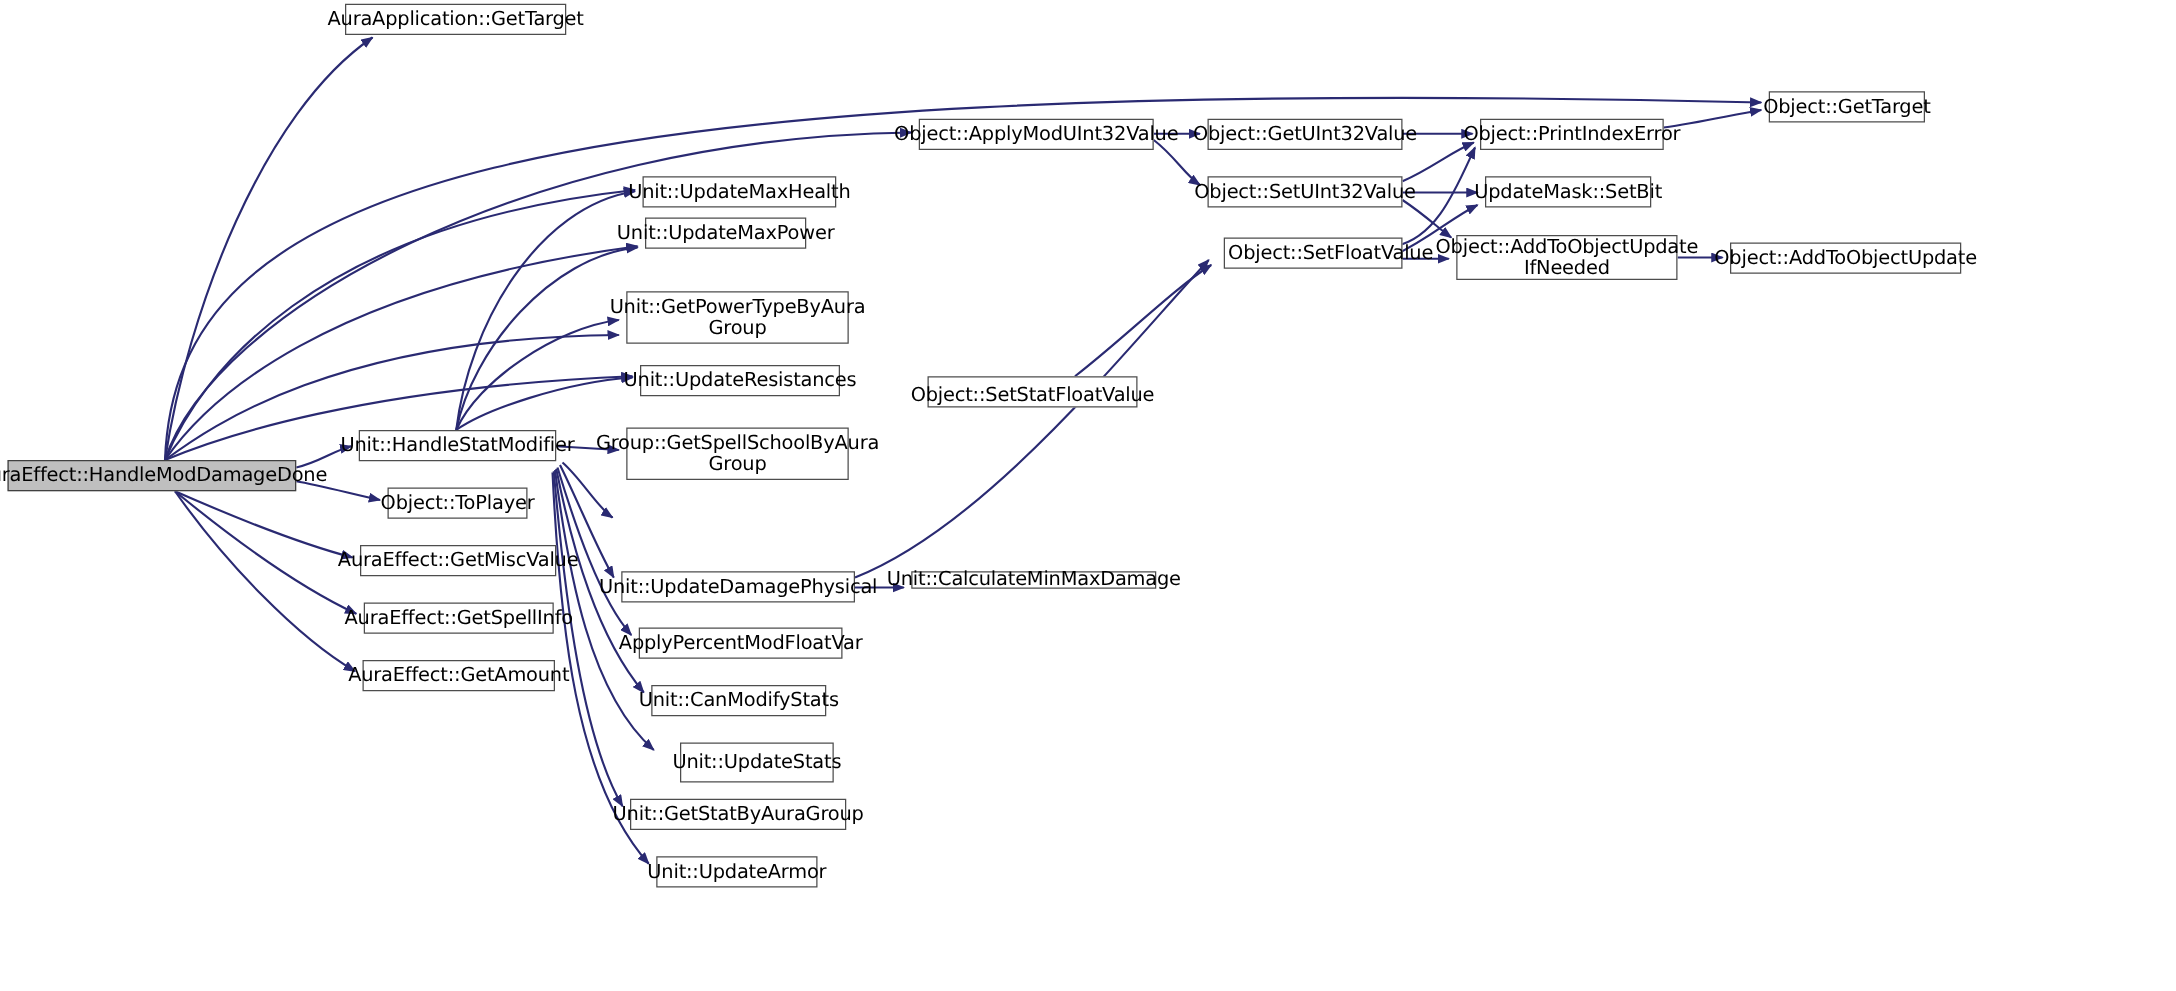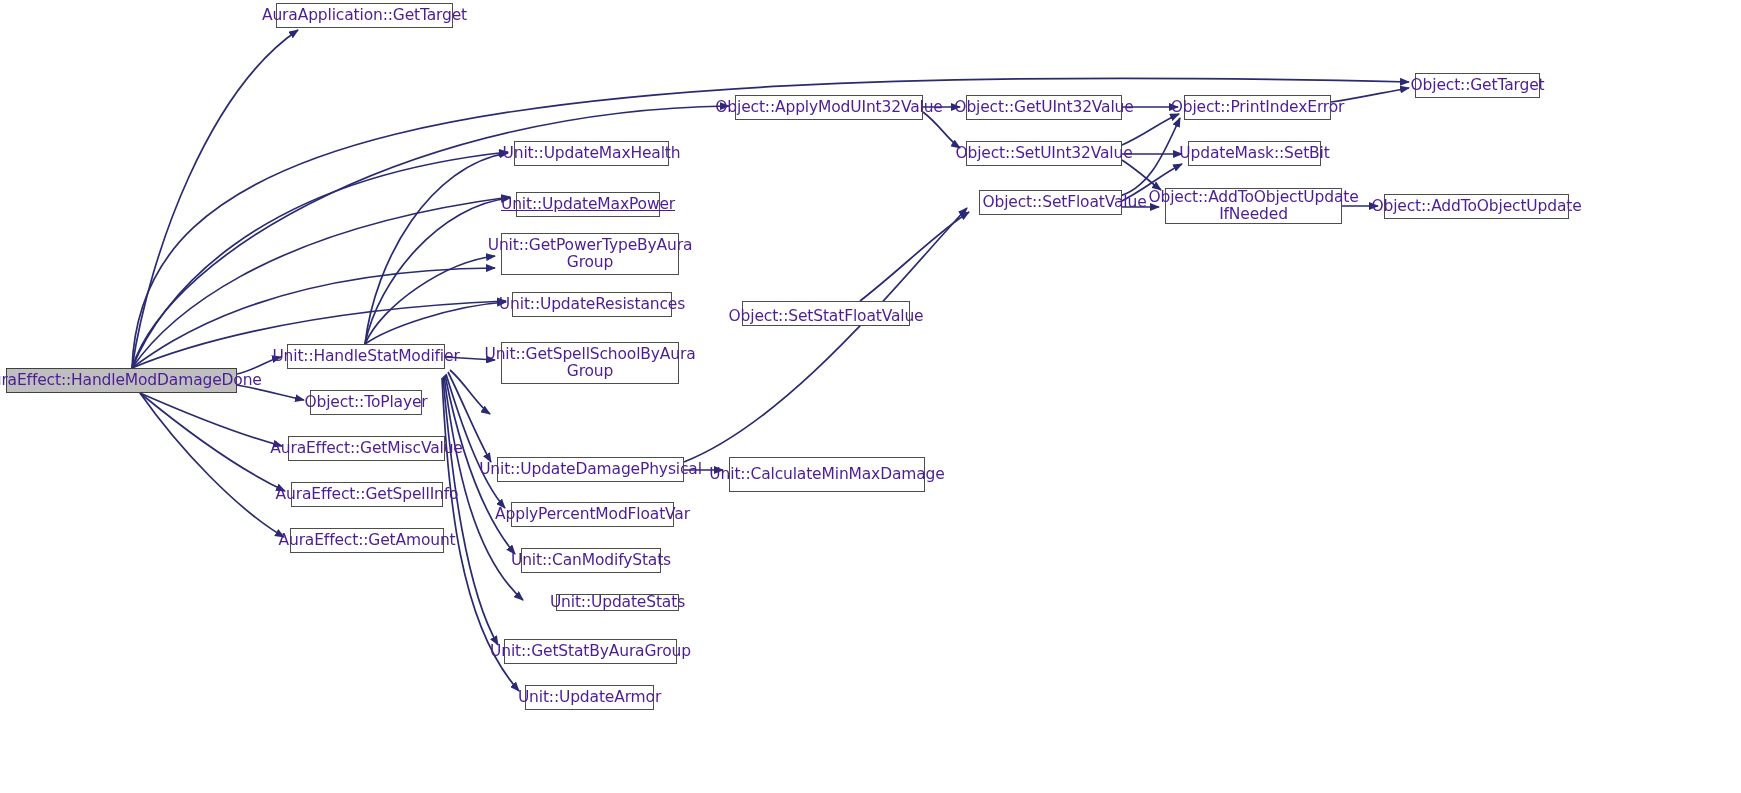--- a/index.html
+++ b/index.html
@@ -11,21 +11,21 @@
     background:#ffffff;
     font-family:"DejaVu Sans", sans-serif;
     overflow:hidden;
   }
   #edges{position:absolute;left:0;top:0;width:1741px;height:793px;pointer-events:none;}
   .node{
     position:absolute;
     box-sizing:border-box;
     border:1px solid #4d4d4d;
     background:#ffffff;
-    color:#4c1d95;
+    color:#000000;
     font-size:15.5px;
     line-height:1.12;
     display:flex;
     align-items:center;
     justify-content:center;
     text-align:center;
     white-space:pre;
     letter-spacing:-0.15px;
   }
   .node.root{
@@ -123,53 +123,53 @@
   </div>
   <div class="node" style="left:291px;top:482px;width:152px;height:25px;">
     <span class="lbl">AuraEffect::GetSpellInfo</span>
   </div>
   <div class="node" style="left:290px;top:528px;width:154px;height:25px;">
     <span class="lbl">AuraEffect::GetAmount</span>
   </div>
   <div class="node" style="left:514px;top:141px;width:155px;height:25px;">
     <span class="lbl">Unit::UpdateMaxHealth</span>
   </div>
-  <div class="node" style="left:516px;top:192px;width:144px;height:25px;text-decoration:underline;">
+  <div class="node" style="left:516px;top:174px;width:129px;height:25px;">
     <span class="lbl">Unit::UpdateMaxPower</span>
   </div>
   <div class="node" style="left:501px;top:233px;width:178px;height:42px;">
     <span class="lbl">Unit::GetPowerTypeByAura
 Group</span>
   </div>
   <div class="node" style="left:512px;top:292px;width:160px;height:25px;">
     <span class="lbl">Unit::UpdateResistances</span>
   </div>
   <div class="node" style="left:501px;top:342px;width:178px;height:42px;">
-    <span class="lbl">Unit::GetSpellSchoolByAura
+    <span class="lbl">Group::GetSpellSchoolByAura
 Group</span>
   </div>
   <div class="node" style="left:497px;top:457px;width:187px;height:25px;">
     <span class="lbl">Unit::UpdateDamagePhysical</span>
   </div>
   <div class="node" style="left:511px;top:502px;width:163px;height:25px;">
     <span class="lbl">ApplyPercentModFloatVar</span>
   </div>
   <div class="node" style="left:521px;top:548px;width:140px;height:25px;">
     <span class="lbl">Unit::CanModifyStats</span>
   </div>
-  <div class="node" style="left:556px;top:594px;width:123px;height:17px;">
+  <div class="node" style="left:544px;top:594px;width:123px;height:32px;">
     <span class="lbl">Unit::UpdateStats</span>
   </div>
   <div class="node" style="left:504px;top:639px;width:173px;height:25px;">
     <span class="lbl">Unit::GetStatByAuraGroup</span>
   </div>
   <div class="node" style="left:525px;top:685px;width:129px;height:25px;text-align:right;">
     <span class="lbl">Unit::UpdateArmor</span>
   </div>
-  <div class="node" style="left:729px;top:457px;width:196px;height:35px;">
+  <div class="node" style="left:729px;top:457px;width:196px;height:14px;">
     <span class="lbl">Unit::CalculateMinMaxDamage</span>
   </div>
   <div class="node" style="left:742px;top:301px;width:168px;height:25px;align-items:flex-end;">
     <span class="lbl">Object::SetStatFloatValue</span>
   </div>
   <div class="node" style="left:735px;top:95px;width:188px;height:25px;">
     <span class="lbl">Object::ApplyModUInt32Value</span>
   </div>
   <div class="node" style="left:966px;top:95px;width:156px;height:25px;">
     <span class="lbl">Object::GetUInt32Value</span>

